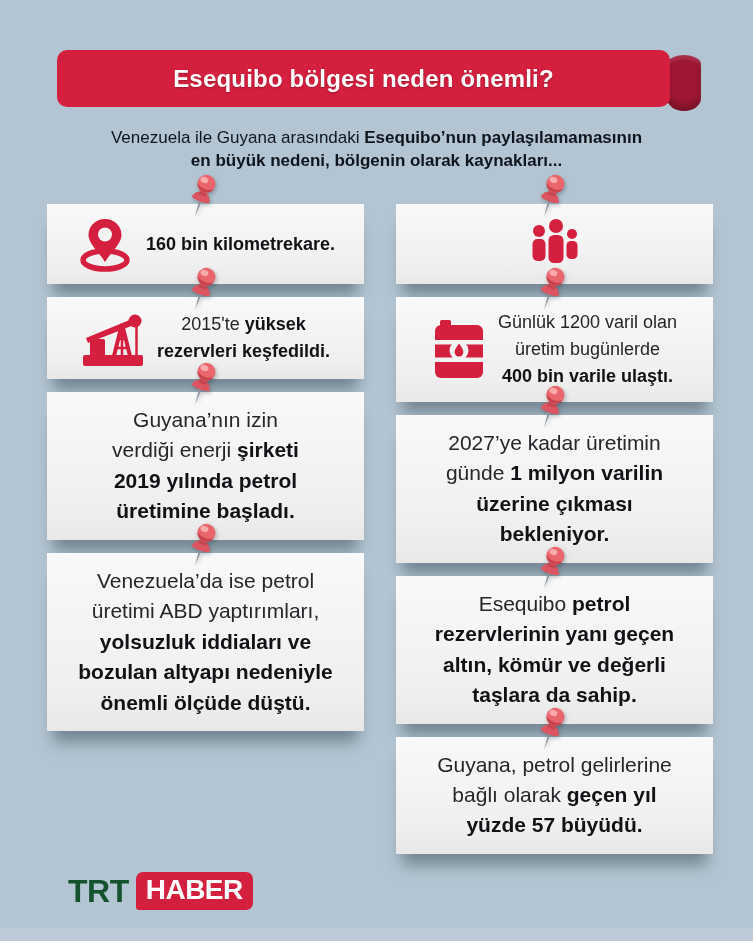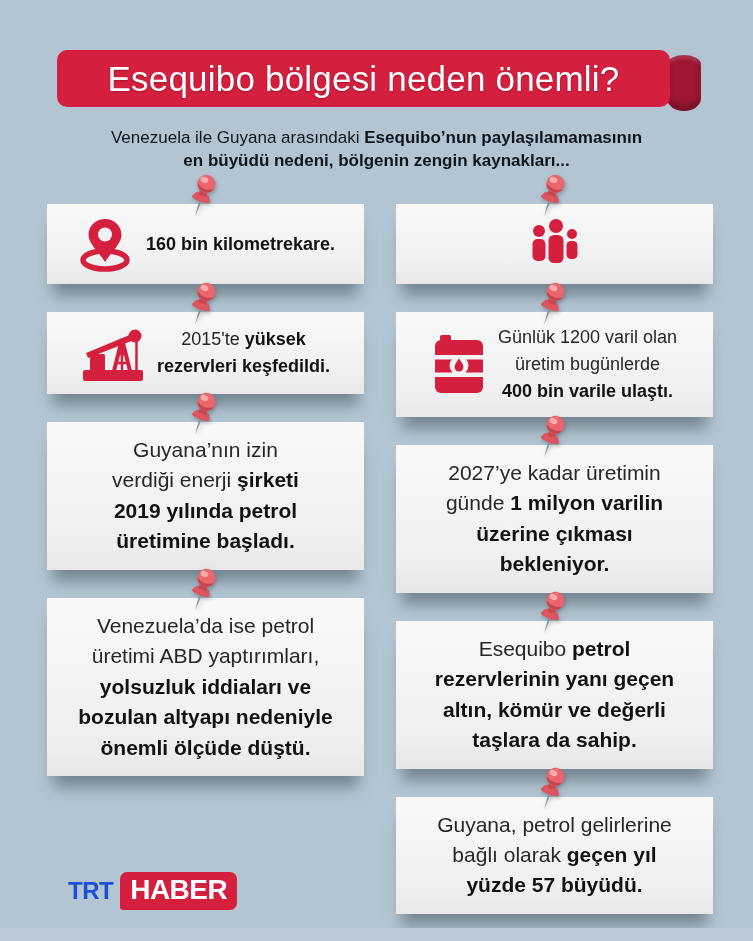--- a/index.html
+++ b/index.html
@@ -17,36 +17,36 @@
     border-radius:17px 17px 17px 17px / 9px 9px 13px 13px;
     box-shadow:inset 0 4px 3px rgba(255,255,255,.12), inset 0 -5px 6px rgba(0,0,0,.25);
     z-index:1;
   }
   .banner{
     position:absolute;left:57px;top:50px;width:613px;height:57px;
     background:#d41f3f;border-radius:10px;
     display:flex;align-items:center;justify-content:center;z-index:2;
   }
   .banner-title{
-    color:#ffffff;font-size:35px;font-weight:400;letter-spacing:.2px;
+    color:#ffffff;font-size:24px;font-weight:700;letter-spacing:.2px;
     text-shadow:0 1px 2px rgba(0,0,0,.25);
   }
 
   
   .subtitle{
     position:absolute;top:127px;left:0;width:753px;text-align:center;
     font-size:17px;line-height:1.35;color:#0e151c;
   }
   .subtitle .r{font-weight:400;}
   .subtitle .b{font-weight:700;}
 
   
   .columns{position:absolute;top:188px;left:47px;width:666px;display:flex;gap:32px;}
   .column{flex:1;display:flex;flex-direction:column;min-width:0;}
-  .card-wrap{position:relative;margin-top:28px;}
+  .card-wrap{position:relative;margin-top:13px;}
   .card-wrap:first-child{margin-top:16px;}
   .pin{
     position:absolute;top:-30px;left:50%;transform:translateX(-55%);
     width:36px;height:46px;z-index:3;pointer-events:none;
     filter:drop-shadow(1px 2px 2px rgba(40,50,60,.35));
   }
   .card{
     position:relative;background:linear-gradient(180deg,#f9f9f9 0%,#efefef 78%,#e8e8e8 100%);
     box-shadow:0 17px 14px -6px rgba(66,80,93,.55);
     display:flex;align-items:center;justify-content:center;gap:12px;
@@ -55,39 +55,39 @@
   .card.has-icon{padding:12px 12px;}
   .card-icon{flex:0 0 auto;}
   .card-text{text-align:center;color:#15151a;font-size:21px;line-height:1.45;min-width:0;}
   .card.has-icon .card-text{font-size:18px;line-height:1.5;}
   .card-text .line{white-space:nowrap;}
   .card-text .r{font-weight:400;color:#26262b;}
   .card-text .b{font-weight:700;color:#121216;}
 
   
   .logo{position:absolute;left:68px;top:872px;display:flex;align-items:center;gap:7px;}
-  .logo-trt{font-size:24px;font-weight:800;letter-spacing:-.5px;color:#1d4ed8;}
+  .logo-trt{font-size:32px;font-weight:800;letter-spacing:-.5px;color:#14532d;}
   .logo-haber{
     background:#d41f3f;color:#ffffff;font-size:28px;font-weight:800;letter-spacing:-.5px;
     padding:2px 10px 4px 10px;border-radius:7px 7px 7px 3px;
   }
 </style>
 </head>
 <body>
 
 <div class="page">
 
   <div class="ribbon-curl"></div>
   <div class="banner">
     <span class="banner-title">Esequibo bölgesi neden önemli?</span>
   </div>
 
   <div class="subtitle" id="subtitle">
       <div class="line"><span class="r">Venezuela ile Guyana arasındaki </span><span class="b">Esequibo’nun paylaşılamamasının</span></div>
-      <div class="line"><span class="b">en büyüdü nedeni, bölgenin zengin kaynakları...</span></div>
+      <div class="line"><span class="b">en büyük nedeni, bölgenin olarak kaynakları...</span></div>
     </div>
 
   <div class="columns">
     <div class="column" id="col-left">
         <div class="card-wrap">
           <svg class="pin" viewBox="0 0 36 46">
             <g transform="rotate(20 18 16)">
               <polygon points="16.9,27 19.5,27 18.5,44" fill="#8b949c"></polygon>
               <path d="M11 21 C11 18.5 25 18.5 25 21 L27.5 25.5 C27.5 29 8.5 29 8.5 25.5 Z" fill="#dd5560"></path>
               <rect x="14" y="16" width="8" height="6" fill="#c64652"></rect>

